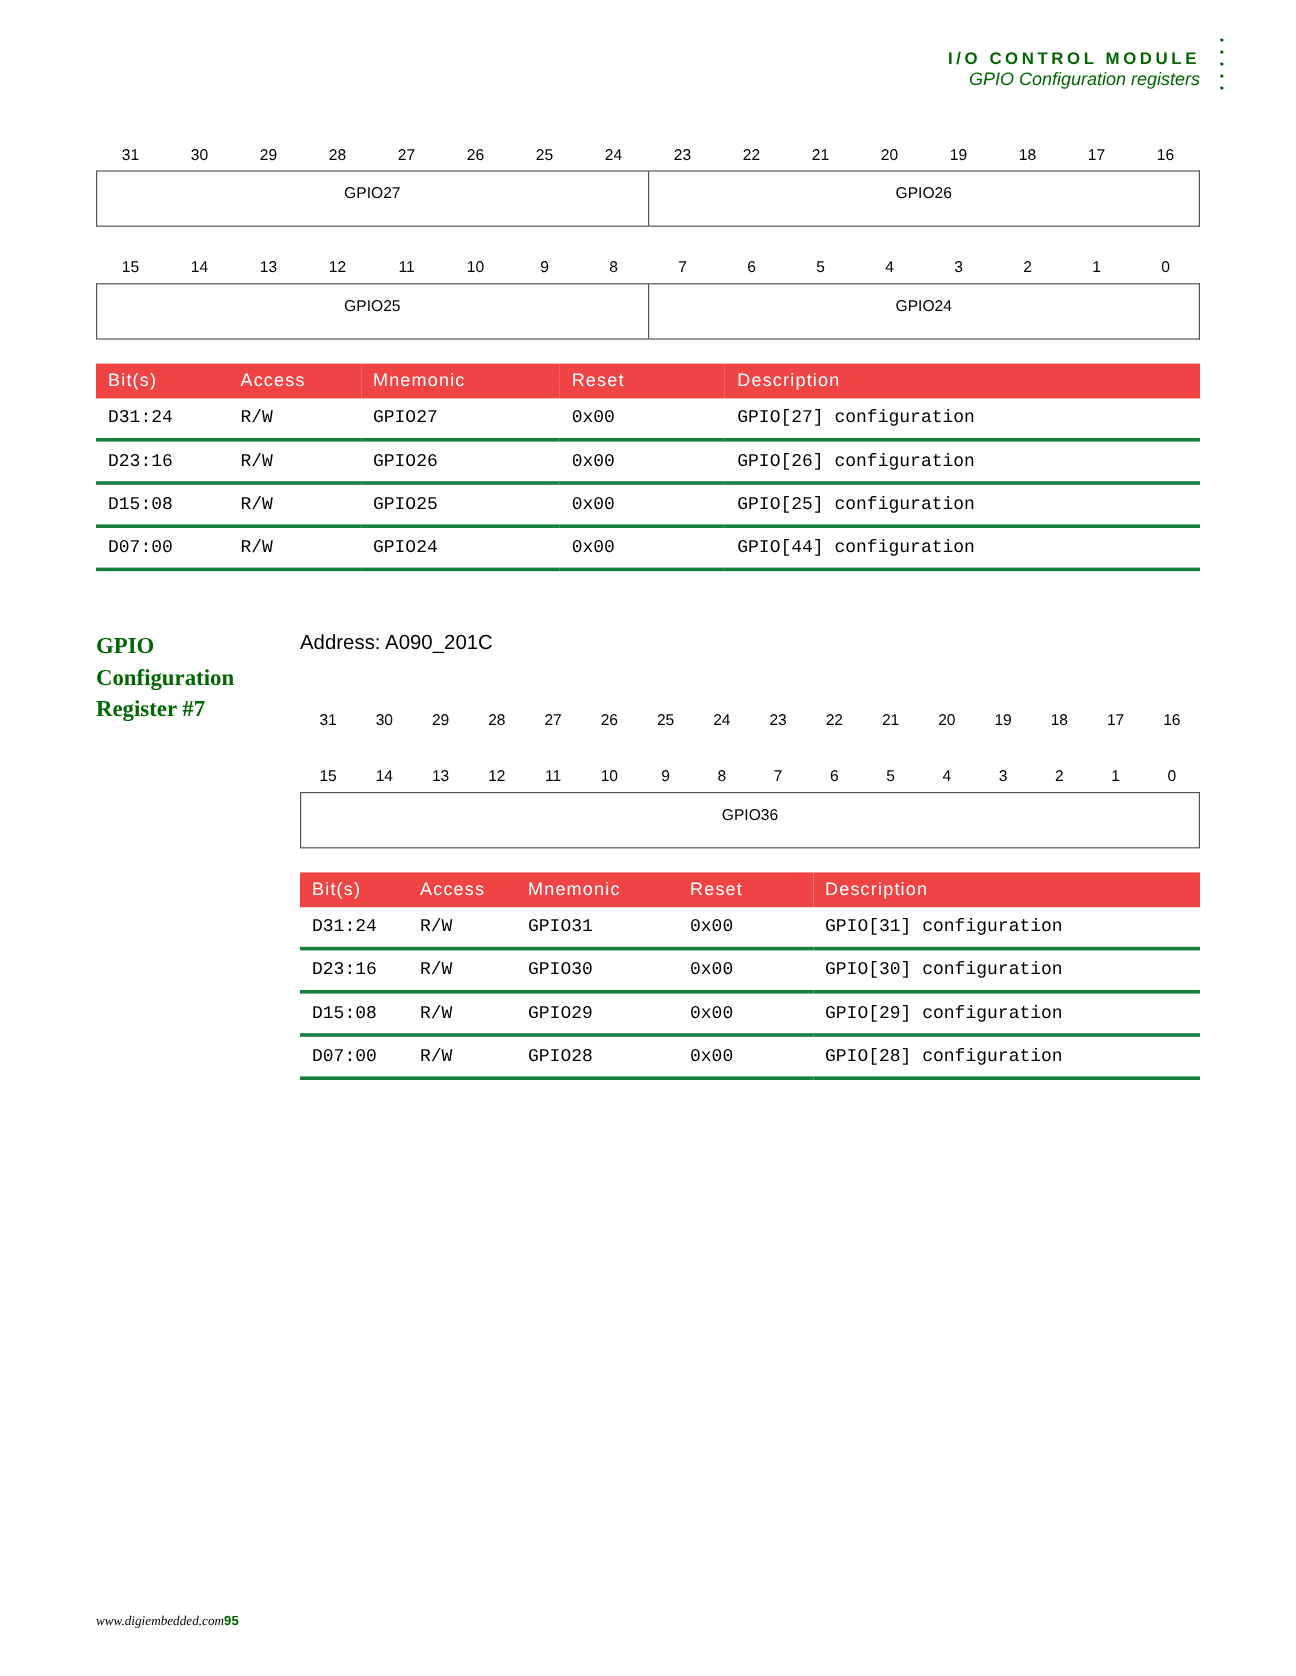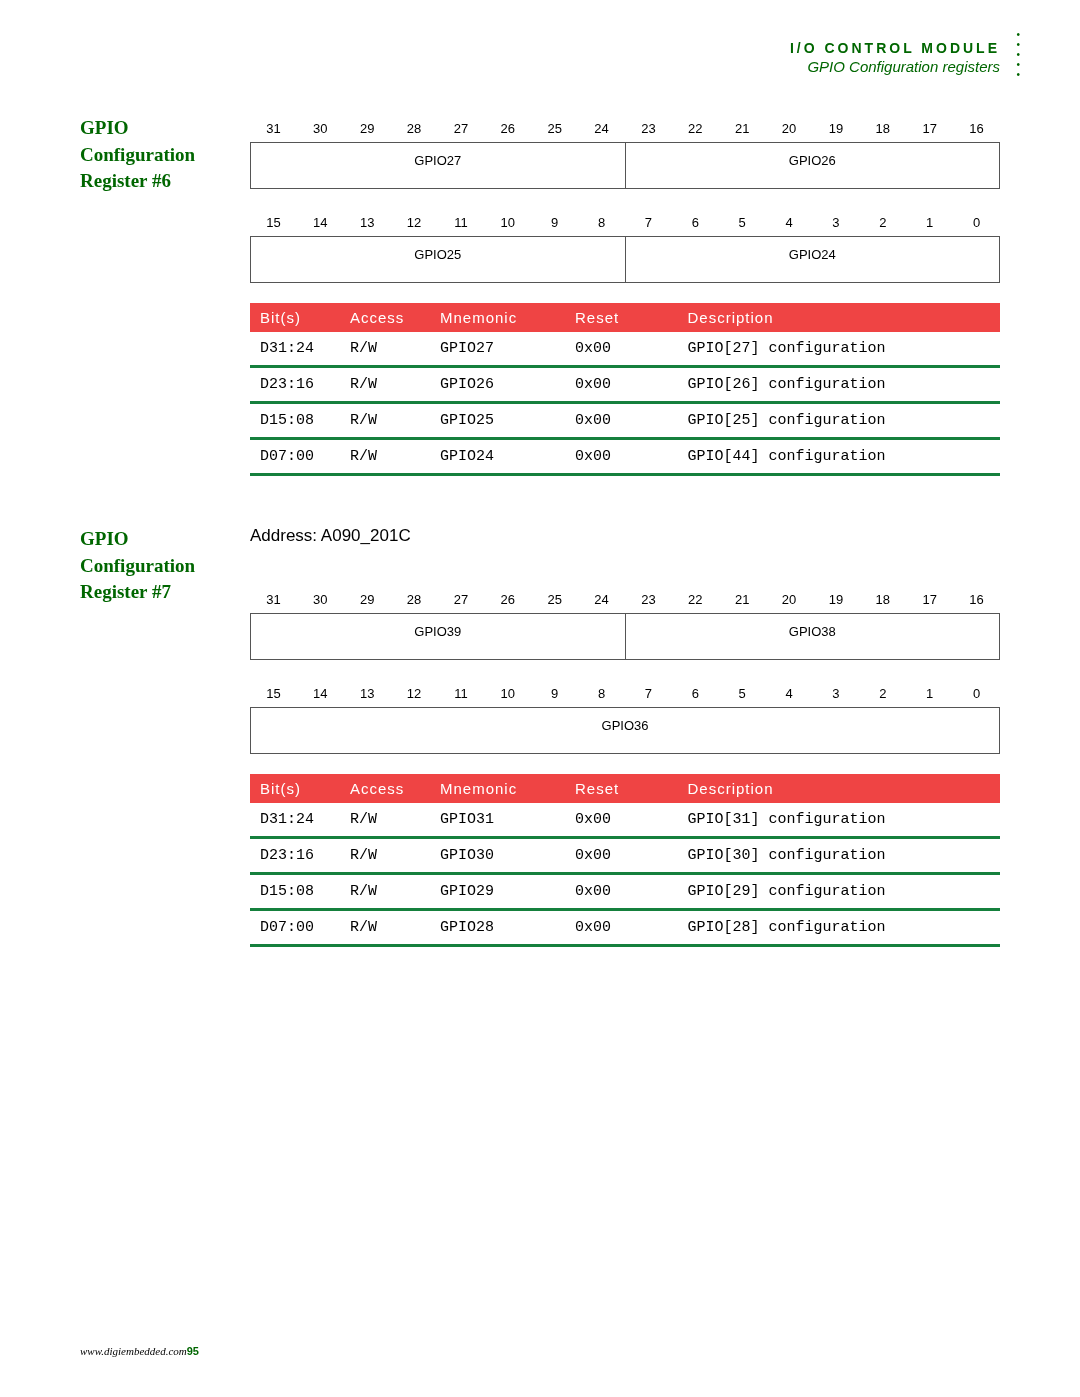--- a/index.html
+++ b/index.html
@@ -139,23 +139,20 @@
 <div class="page">
 
   <div class="header">
     <div class="header-dots">•<br>•<br>•<br>•<br>•</div>
     <div class="header-title">I/O CONTROL MODULE</div>
     <div class="header-sub">GPIO Configuration registers</div>
   </div>
 
   <div id="registers-container">
       <div class="reg-section">
-        <div class="reg-left">
-          <div class="reg-title">GPIO Configuration Register #6</div>
-        </div>
         <div class="reg-right">
           <div class="bit-diagram">
             <div class="bit-row">
               <div class="bit-num">31</div>
               <div class="bit-num">30</div>
               <div class="bit-num">29</div>
               <div class="bit-num">28</div>
               <div class="bit-num">27</div>
               <div class="bit-num">26</div>
               <div class="bit-num">25</div>
@@ -259,24 +256,20 @@
               <div class="bit-num">24</div>
               <div class="bit-num">23</div>
               <div class="bit-num">22</div>
               <div class="bit-num">21</div>
               <div class="bit-num">20</div>
               <div class="bit-num">19</div>
               <div class="bit-num">18</div>
               <div class="bit-num">17</div>
               <div class="bit-num">16</div>
             </div>
-            <div class="bit-field-row">
-              <div class="bit-field" style="flex: 8 1 0%;">GPIO39</div>
-              <div class="bit-field" style="flex: 8 1 0%;">GPIO38</div>
-            </div>
           </div>
           <div class="bit-diagram">
             <div class="bit-row">
               <div class="bit-num">15</div>
               <div class="bit-num">14</div>
               <div class="bit-num">13</div>
               <div class="bit-num">12</div>
               <div class="bit-num">11</div>
               <div class="bit-num">10</div>
               <div class="bit-num">9</div>

